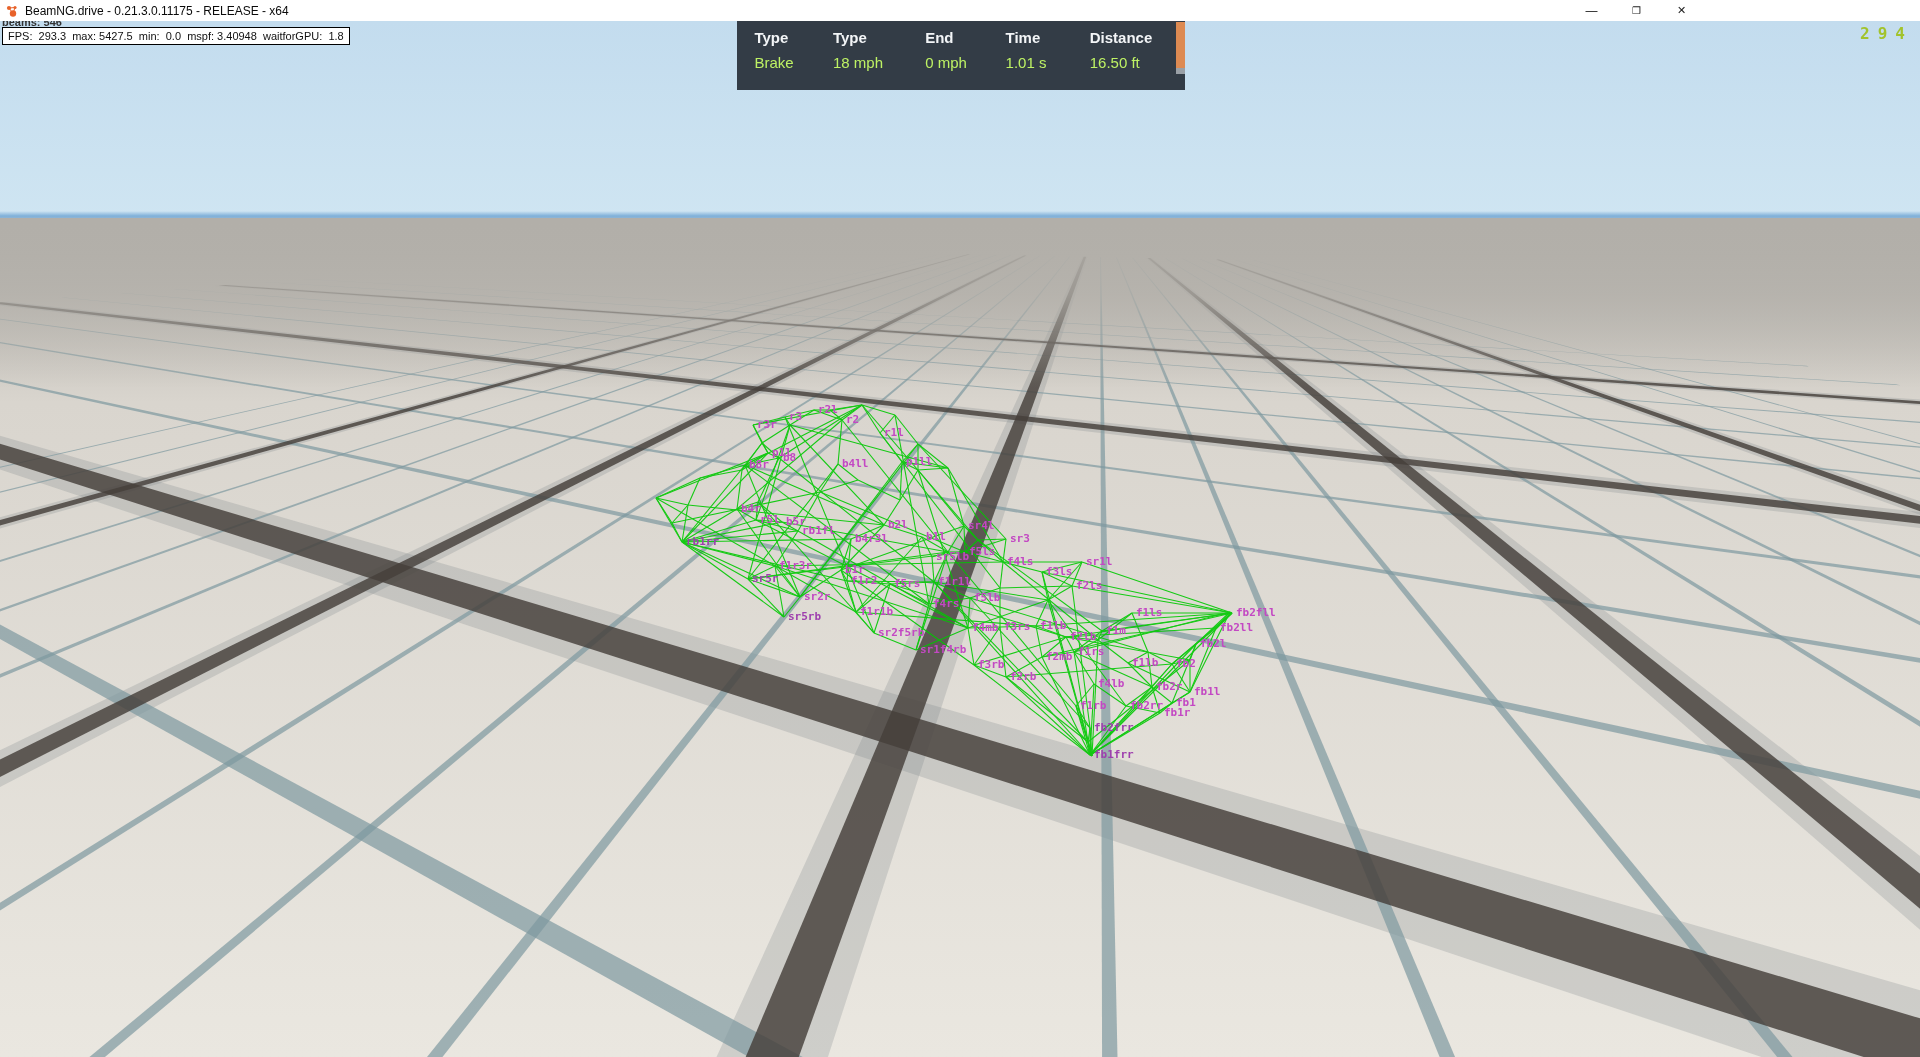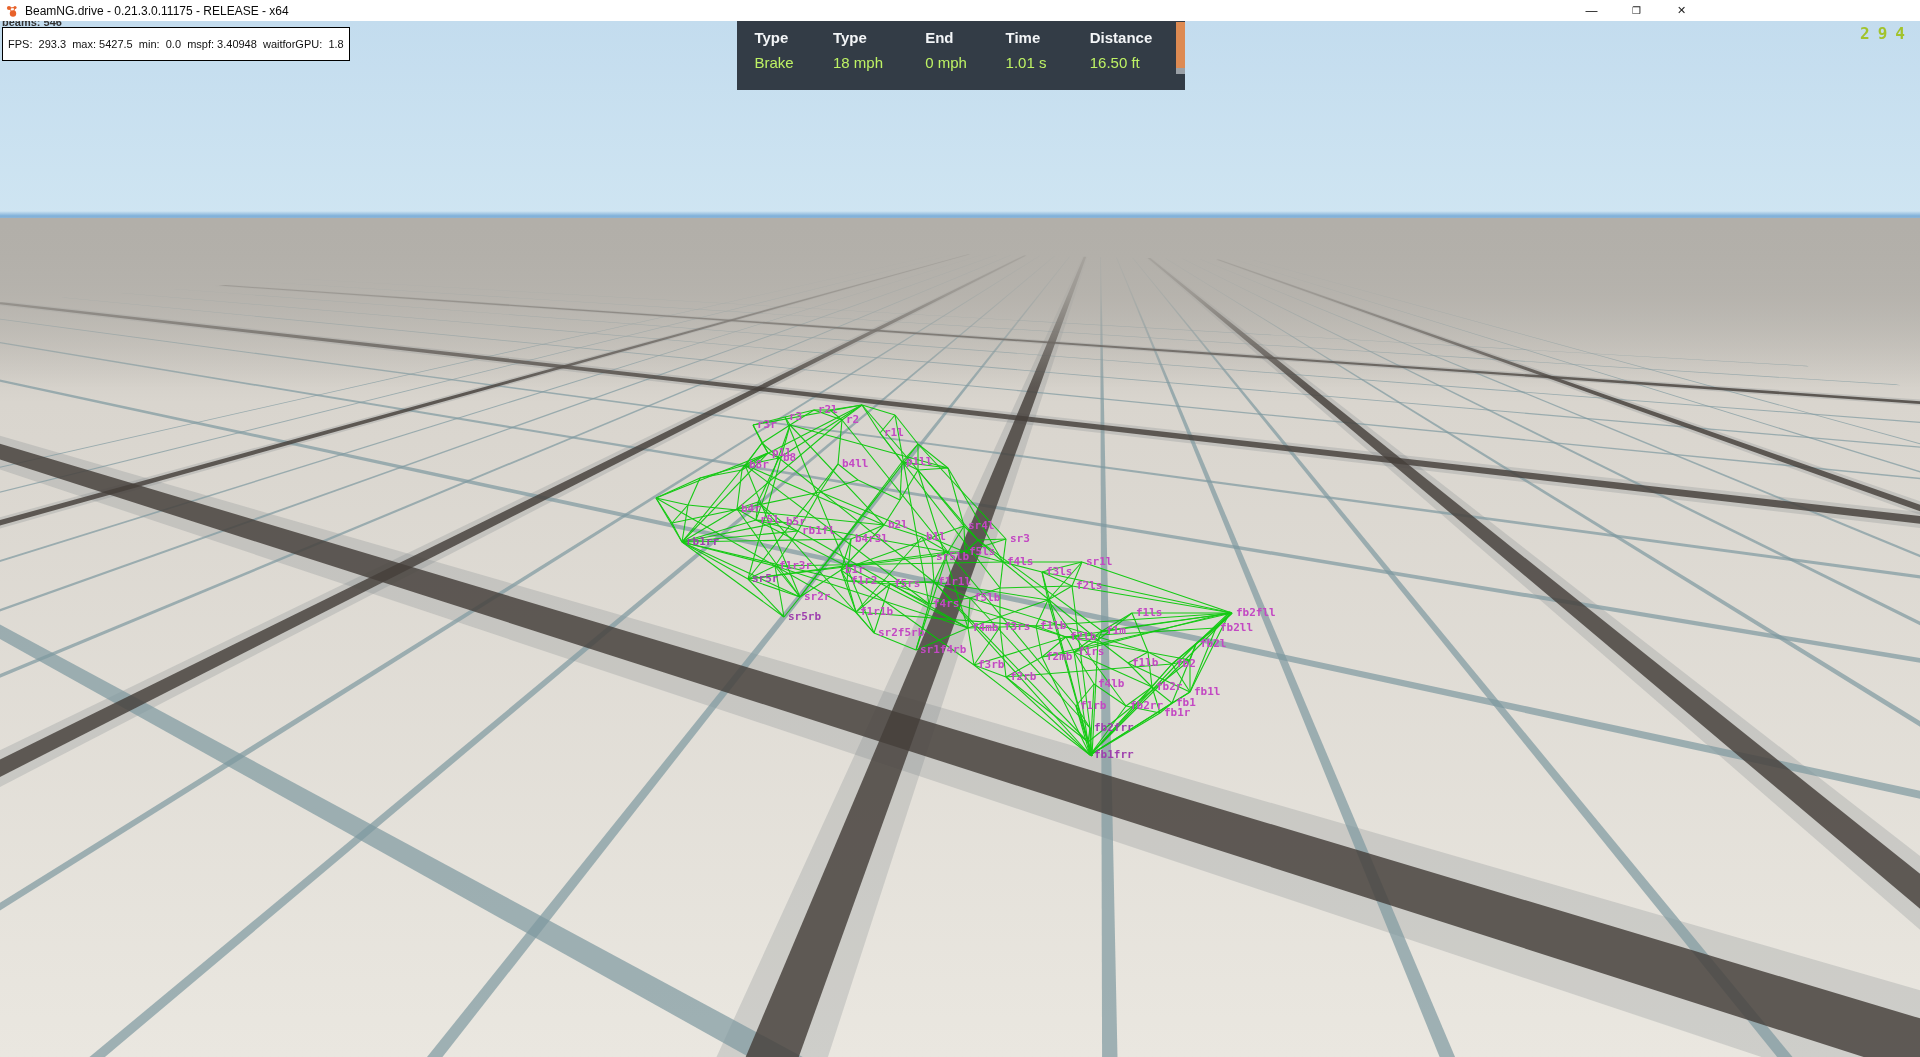--- a/index.html
+++ b/index.html
@@ -22,21 +22,21 @@
   .sky{position:absolute;left:0;top:21px;width:1920px;height:197px;}
   .horizon-band{position:absolute;left:0;top:211px;width:1920px;height:9px;}
   .ground{position:absolute;left:0;top:218px;width:1920px;height:839px;}
   #scene-svg{position:absolute;left:0;top:0;width:1920px;height:1057px;}
 
   
   .partial-strip{position:absolute;left:2px;top:21px;width:150px;height:23px;overflow:hidden;z-index:20;}
   .partial-strip span{display:block;transform:translateY(-5px);font-size:11px;font-weight:bold;color:#333;
                       font-family:"Liberation Sans",sans-serif;}
   .fps-box{position:absolute;left:2px;top:27px;height:16px;z-index:21;background:#ffffff;
-           border:1px solid #000;padding:8px 5px;font-size:11px;line-height:16px;color:#111;
+           border:1px solid #000;padding:0 5px;font-size:11px;line-height:16px;color:#111;
            white-space:pre;font-family:"Liberation Sans",sans-serif;text-align:center;}
 
   
   .hud-panel{position:absolute;left:737px;top:21px;width:448px;height:69px;background:#333c46;z-index:30;}
   .hud-col{position:absolute;top:8px;transform:translateX(-50%);text-align:left;white-space:nowrap;}
   .hud-label{font-size:15px;font-weight:bold;color:#f3f5f7;}
   .hud-value{margin-top:8px;font-size:15px;color:#bef264;}
   .hud-accent{position:absolute;right:0;top:1px;width:9px;height:46px;background:#dd8a52;}
   .hud-chip{position:absolute;right:0;top:47px;width:9px;height:6px;background:#9aa0a6;}
 

